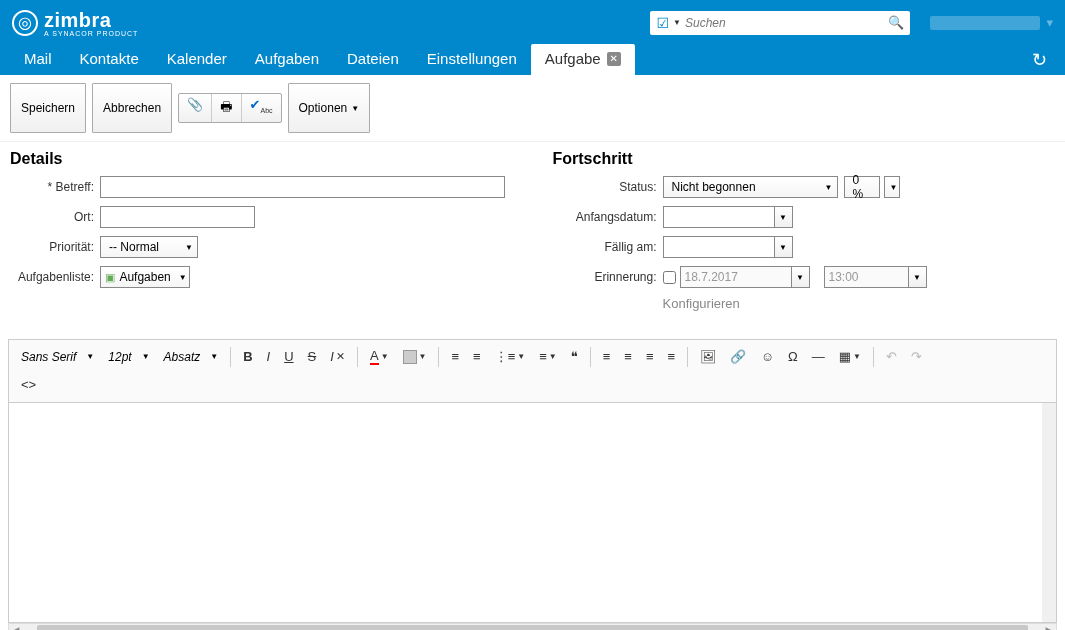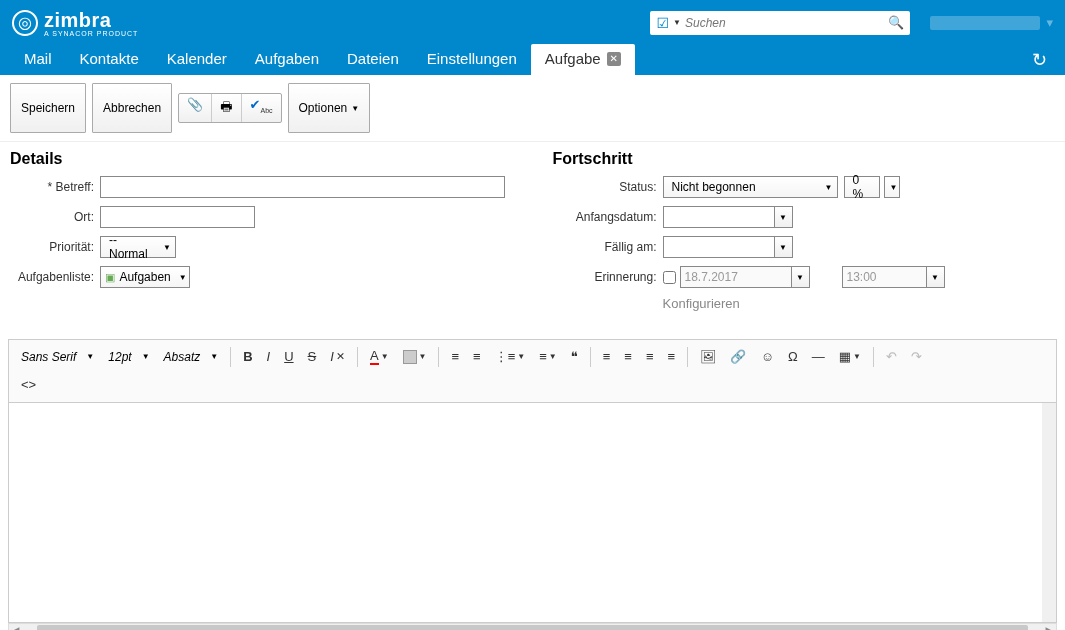--- a/index.html
+++ b/index.html
@@ -126,21 +126,21 @@
     <div class="form-row">
       <div class="form-label">* Betreff:</div>
       <input class="text-input full" value="" style="">
     </div>
     <div class="form-row">
       <div class="form-label">Ort:</div>
       <input class="text-input med" value="" style="">
     </div>
     <div class="form-row">
       <div class="form-label">Priorität:</div>
-      <div class="select-wrap" style="width:76px">
+      <div class="select-wrap" style="width:98px">
         <span class="sel-val">-- Normal</span>
         <span class="caret-d">▼</span>
       </div>
     </div>
     <div class="form-row">
       <div class="form-label">Aufgabenliste:</div>
       <div class="select-wrap" style="width:90px">
         <span style="color:#6a5;font-size:11px">▣</span>
         <span class="sel-val">Aufgaben</span>
         <span class="caret-d">▼</span>
@@ -185,21 +185,21 @@
     </div>
     <div class="form-row">
       <div class="form-label wide">Erinnerung:</div>
       <input type="checkbox" style="margin-right: 4px;">
       <div class="combo">
         <input class="combo-input" disabled="" style="color: rgb(153, 153, 153);" value="18.7.2017">
         <div class="combo-btn">
             <span class="caret-d">▼</span>
           </div>
       </div>
-      <div class="combo" style="margin-left:32px">
+      <div class="combo" style="margin-left:14px">
         <input class="combo-input" disabled="" style="color: rgb(153, 153, 153); width: 85px;" value="13:00">
         <div class="combo-btn">
             <span class="caret-d">▼</span>
           </div>
       </div>
     </div>
     <div class="form-row">
       <div class="form-label wide"></div>
       <span class="link-text">Konfigurieren</span>
     </div>

